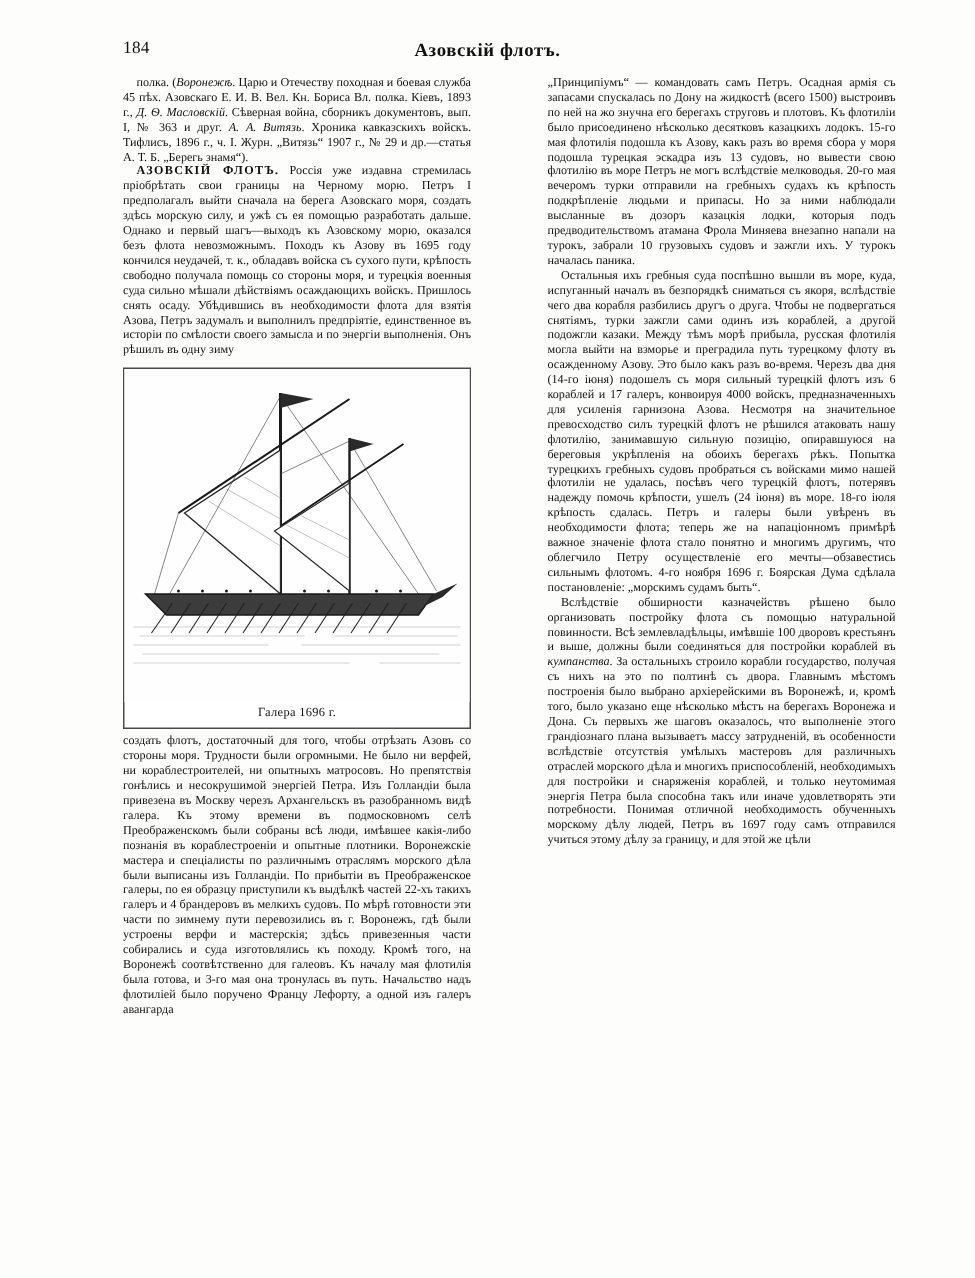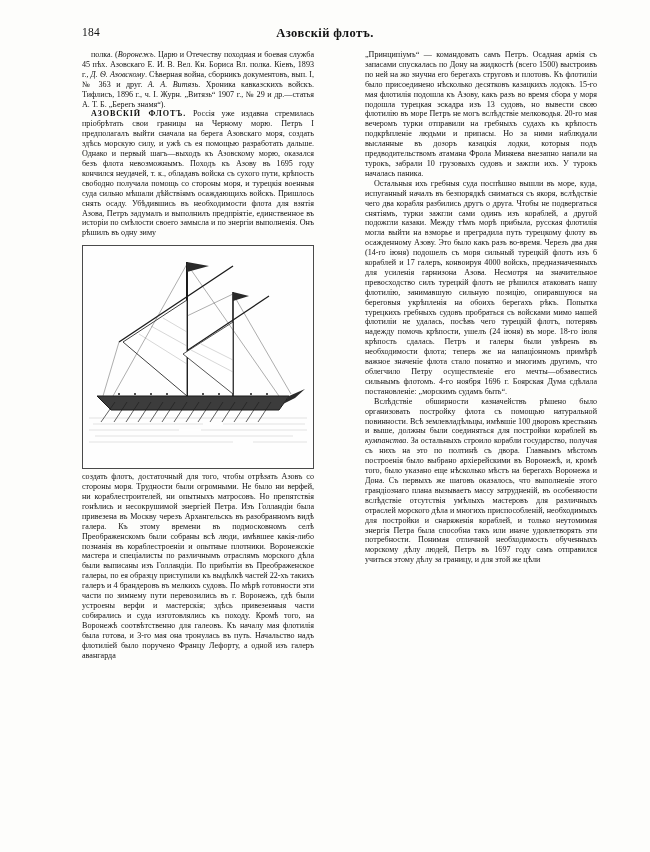--- a/index.html
+++ b/index.html
@@ -103,21 +103,21 @@
 <div class="page">
 
   <div class="header">
     <div class="page-number">184</div>
     <div class="running-title">Азовскій флотъ.</div>
   </div>
 
   <div class="columns">
 
     <div class="col col-left">
-      <p>полка. (<i>Воронежъ</i>. Царю и Отечеству походная и боевая служба 45 пѣх. Азовскаго Е. И. В. Вел. Кн. Бориса Вл. полка. Кіевъ, 1893 г., <i>Д. Ѳ. Азовскому</i>. Сѣверная война, сборникъ документовъ, вып. I, № 363 и друг. <i>А. А. Витязь</i>. Хроника кавказскихъ войскъ. Тифлисъ, 1896 г., ч. I. Журн. „Витязь“ 1907 г., № 29 и др.—статья А. Т. Б. „Берегь знамя“).</p>
+      <p>полка. (<i>Воронежѣ</i>. Царю и Отечеству походная и боевая служба 45 пѣх. Азовскаго Е. И. В. Вел. Кн. Бориса Вл. полка. Кіевъ, 1893 г., <i>Д. Ѳ. Масловскій</i>. Сѣверная война, сборникъ документовъ, вып. I, № 363 и друг. <i>А. А. Витязь</i>. Хроника кавказскихъ войскъ. Тифлисъ, 1896 г., ч. I. Журн. „Витязь“ 1907 г., № 29 и др.—статья А. Т. Б. „Берегь знамя“).</p>
       <p><b class="sc-head spaced">АЗОВСКІЙ ФЛОТЪ.</b> Россія уже издавна стремилась пріобрѣтать свои границы на Черному морю. Петръ I предполагалъ выйти сначала на берега Азовскаго моря, создать здѣсь морскую силу, и ужѣ съ ея помощью разработать дальше. Однако и первый шагъ—выходъ къ Азовскому морю, оказался безъ флота невозможнымъ. Походъ къ Азову въ 1695 году кончился неудачей, т. к., обладавъ войска съ сухого пути, крѣпость свободно получала помощь со стороны моря, и турецкія военныя суда сильно мѣшали дѣйствіямъ осаждающихъ войскъ. Пришлось снять осаду. Убѣдившись въ необходимости флота для взятія Азова, Петръ задумалъ и выполнилъ предпріятіе, единственное въ исторіи по смѣлости своего замысла и по энергіи выполненія. Онъ рѣшилъ въ одну зиму</p>
 
       <div class="figure">
         <div class="figure-inner">
           <svg width="230" height="222" viewBox="0 0 230 222">
             <rect x="0" y="0" width="230" height="222" fill="#fefefe"></rect>
 
             <g stroke="#7a7a7a" stroke-width="0.4" opacity="0.55">
               <line x1="6" y1="172" x2="224" y2="172"></line>
               <line x1="10" y1="178" x2="120" y2="178"></line>
@@ -183,20 +183,21 @@
               <circle cx="52" cy="148" r="1"></circle>
               <circle cx="68" cy="148" r="1"></circle>
               <circle cx="84" cy="148" r="1"></circle>
               <circle cx="120" cy="148" r="1"></circle>
               <circle cx="136" cy="148" r="1"></circle>
               <circle cx="168" cy="148" r="1"></circle>
               <circle cx="184" cy="148" r="1"></circle>
             </g>
           </svg>
         </div>
+        <div class="figcaption">Галера 1696 г.</div>
       </div>
 
       <p class="noindent">создать флотъ, достаточный для того, чтобы отрѣзать Азовъ со стороны моря. Трудности были огромными. Не было ни верфей, ни кораблестроителей, ни опытныхъ матросовъ. Но препятствія гонѣлись и несокрушимой энергіей Петра. Изъ Голландіи была привезена въ Москву черезъ Архангельскъ въ разобранномъ видѣ галера. Къ этому времени въ подмосковномъ селѣ Преображенскомъ были собраны всѣ люди, имѣвшее какія-либо познанія въ кораблестроеніи и опытные плотники. Воронежскіе мастера и спеціалисты по различнымъ отраслямъ морского дѣла были выписаны изъ Голландіи. По прибытіи въ Преображенское галеры, по ея образцу приступили къ выдѣлкѣ частей 22-хъ такихъ галеръ и 4 брандеровъ въ мелкихъ судовъ. По мѣрѣ готовности эти части по зимнему пути перевозились въ г. Воронежъ, гдѣ были устроены верфи и мастерскія; здѣсь привезенныя части собирались и суда изготовлялись къ походу. Кромѣ того, на Воронежѣ соотвѣтственно для галеовъ. Къ началу мая флотилія была готова, и 3-го мая она тронулась въ путь. Начальство надъ флотиліей было поручено Францу Лефорту, а одной изъ галеръ авангарда</p>
     </div>
 
     <div class="col col-right">
       <p class="noindent">„Принципіумъ“ — командовать самъ Петръ. Осадная армія съ запасами спускалась по Дону на жидкостѣ (всего 1500) выстроивъ по ней на жо знучна его берегахъ струговъ и плотовъ. Къ флотиліи было присоединено нѣсколько десятковъ казацкихъ лодокъ. 15-го мая флотилія подошла къ Азову, какъ разъ во время сбора у моря подошла турецкая эскадра изъ 13 судовъ, но вывести свою флотилію въ море Петръ не могъ вслѣдствіе мелководья. 20-го мая вечеромъ турки отправили на гребныхъ судахъ къ крѣпость подкрѣпленіе людьми и припасы. Но за ними наблюдали высланные въ дозоръ казацкія лодки, которыя подъ предводительствомъ атамана Фрола Миняева внезапно напали на турокъ, забрали 10 грузовыхъ судовъ и зажгли ихъ. У турокъ началась паника.</p>
       <p>Остальныя ихъ гребныя суда поспѣшно вышли въ море, куда, испуганный началъ въ безпорядкѣ сниматься съ якоря, вслѣдствіе чего два корабля разбились другъ о друга. Чтобы не подвергаться снятіямъ, турки зажгли сами одинъ изъ кораблей, а другой подожгли казаки. Между тѣмъ морѣ прибыла, русская флотилія могла выйти на взморье и преградила путь турецкому флоту въ осажденному Азову. Это было какъ разъ во-время. Черезъ два дня (14-го іюня) подошелъ съ моря сильный турецкій флотъ изъ 6 кораблей и 17 галеръ, конвоируя 4000 войскъ, предназначенныхъ для усиленія гарнизона Азова. Несмотря на значительное превосходство силъ турецкій флотъ не рѣшился атаковать нашу флотилію, занимавшую сильную позицію, опиравшуюся на береговыя укрѣпленія на обоихъ берегахъ рѣкъ. Попытка турецкихъ гребныхъ судовъ пробраться съ войсками мимо нашей флотиліи не удалась, посѣвъ чего турецкій флотъ, потерявъ надежду помочь крѣпости, ушелъ (24 іюня) въ море. 18-го іюля крѣпость сдалась. Петръ и галеры были увѣренъ въ необходимости флота; теперь же на напаціонномъ примѣрѣ важное значеніе флота стало понятно и многимъ другимъ, что облегчило Петру осуществленіе его мечты—обзавестись сильнымъ флотомъ. 4-го ноября 1696 г. Боярская Дума сдѣлала постановленіе: „морскимъ судамъ быть“.</p>
       <p>Вслѣдствіе обширности казначействъ рѣшено было организовать постройку флота съ помощью натуральной повинности. Всѣ землевладѣльцы, имѣвшіе 100 дворовъ крестьянъ и выше, должны были соединяться для постройки кораблей въ <i>кумпанства</i>. За остальныхъ строило корабли государство, получая съ нихъ на это по полтинѣ съ двора. Главнымъ мѣстомъ построенія было выбрано архіерейскими въ Воронежѣ, и, кромѣ того, было указано еще нѣсколько мѣстъ на берегахъ Воронежа и Дона. Съ первыхъ же шаговъ оказалось, что выполненіе этого грандіознаго плана вызываетъ массу затрудненій, въ особенности вслѣдствіе отсутствія умѣлыхъ мастеровъ для различныхъ отраслей морского дѣла и многихъ приспособленій, необходимыхъ для постройки и снаряженія кораблей, и только неутомимая энергія Петра была способна такъ или иначе удовлетворять эти потребности. Понимая отличной необходимость обученныхъ морскому дѣлу людей, Петръ въ 1697 году самъ отправился учиться этому дѣлу за границу, и для этой же цѣли</p>
     </div>

